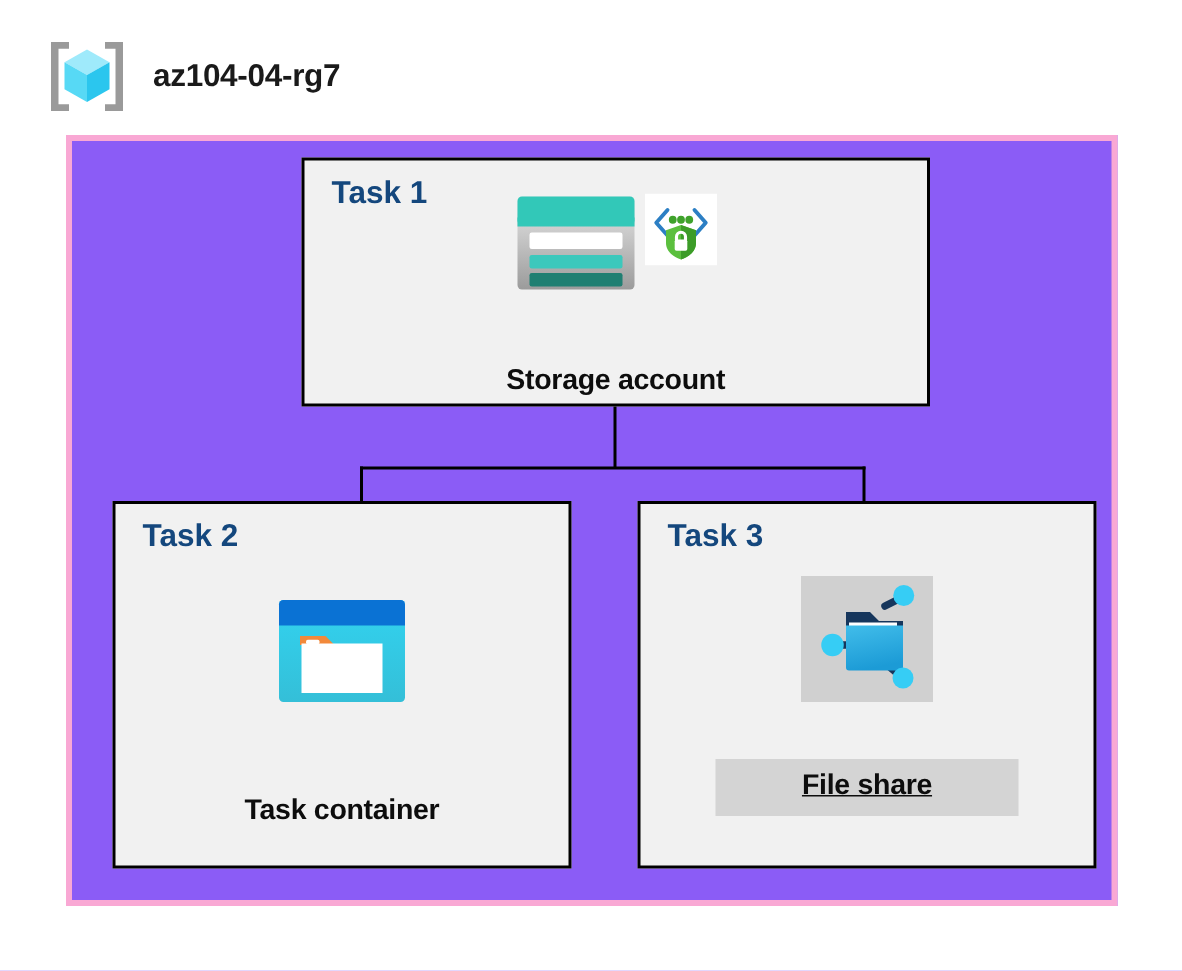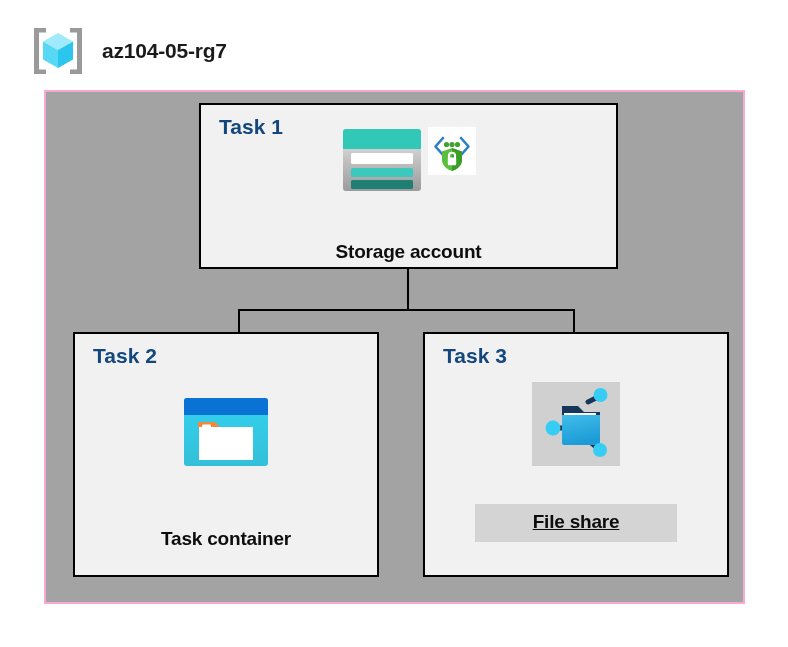--- a/index.html
+++ b/index.html
@@ -33,23 +33,23 @@
     white-space: nowrap;
   }
 
   
   #rg-container {
     position: absolute;
     left: 44px;
     top: 90px;
     width: 701px;
     height: 514px;
-    border: 2px solid #f9a8d4;
+    border: 4px solid #f9a8d4;
     box-sizing: border-box;
-    background: #a3a3a3;
+    background: #8b5cf6;
   }
 
   
   .task-box {
     position: absolute;
     background: #F1F1F1;
     border: 2px solid #000000;
     box-sizing: border-box;
   }
   #task-1-box { left: 153px; top: 11px;  width: 419px; height: 166px; }
@@ -138,21 +138,21 @@
     <path d="M16 3 L4 3 L4 49 L16 49 L16 44.5 L9 44.5 L9 7.5 L16 7.5 Z" fill="#9A9A9A"></path>
 
     <path d="M40 3 L52 3 L52 49 L40 49 L40 44.5 L47 44.5 L47 7.5 L40 7.5 Z" fill="#9A9A9A"></path>
 
     <path d="M28 8 L43 16.5 L28 25 L13 16.5 Z" fill="#9FEAFB"></path>
 
     <path d="M13 16.5 L28 25 L28 43 L13 34.5 Z" fill="#57D9F5"></path>
 
     <path d="M43 16.5 L43 34.5 L28 43 L28 25 Z" fill="#2BC6EE"></path>
   </svg>
-  <div id="rg-title">az104-05-rg7</div>
+  <div id="rg-title">az104-04-rg7</div>
 </div>
 
 <div id="rg-container">
 
   <div class="conn conn-v" id="conn-trunk"></div>
   <div class="conn conn-h" id="conn-bar"></div>
   <div class="conn conn-v" id="conn-left"></div>
   <div class="conn conn-v" id="conn-right"></div>
 
   <div class="task-box" id="task-1-box">

